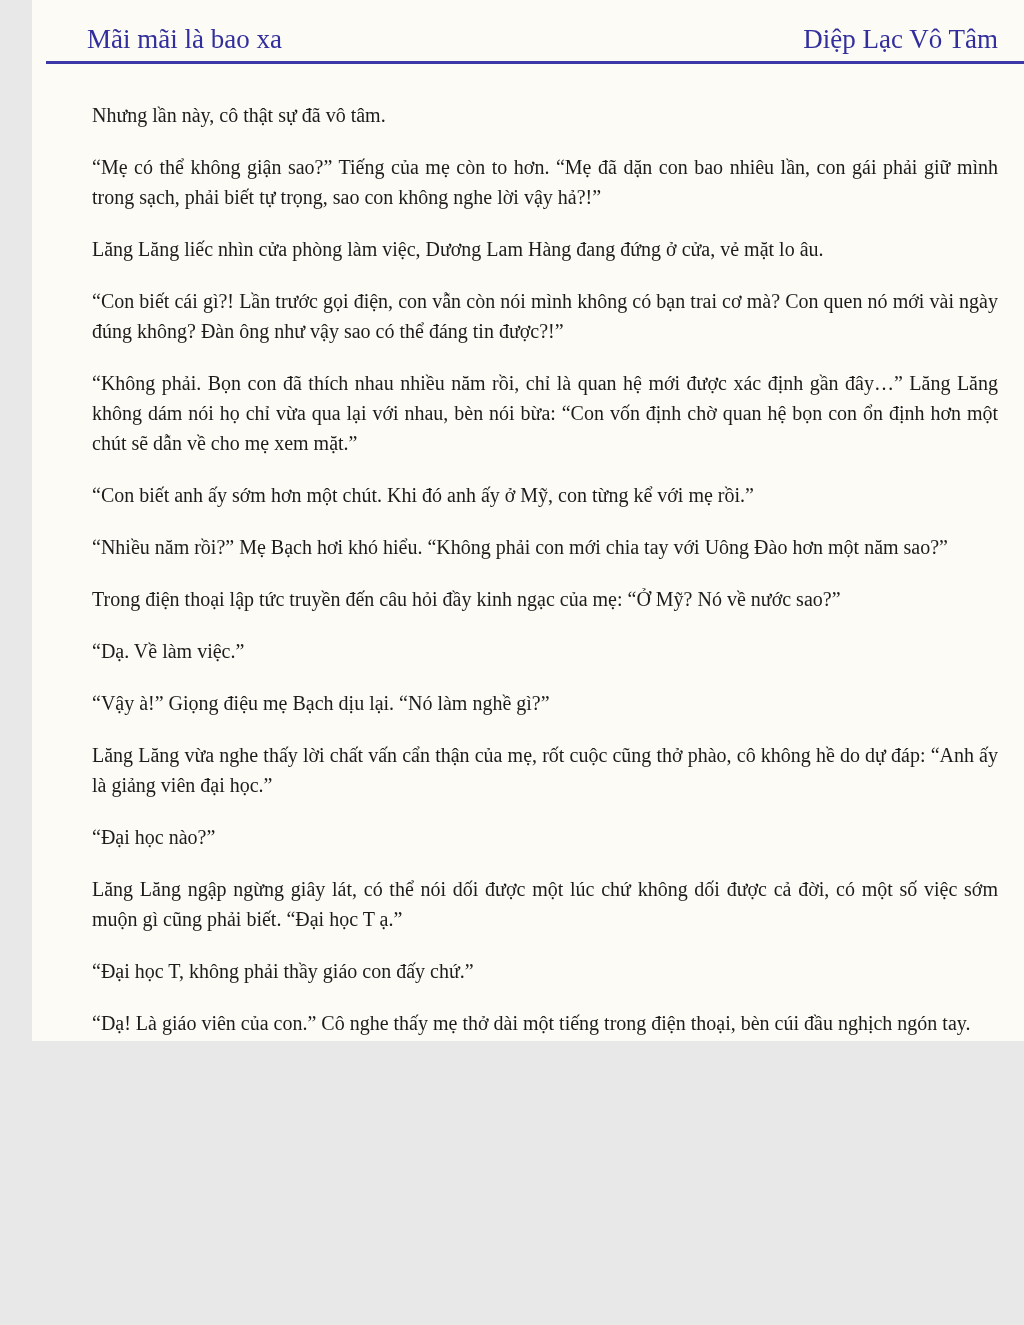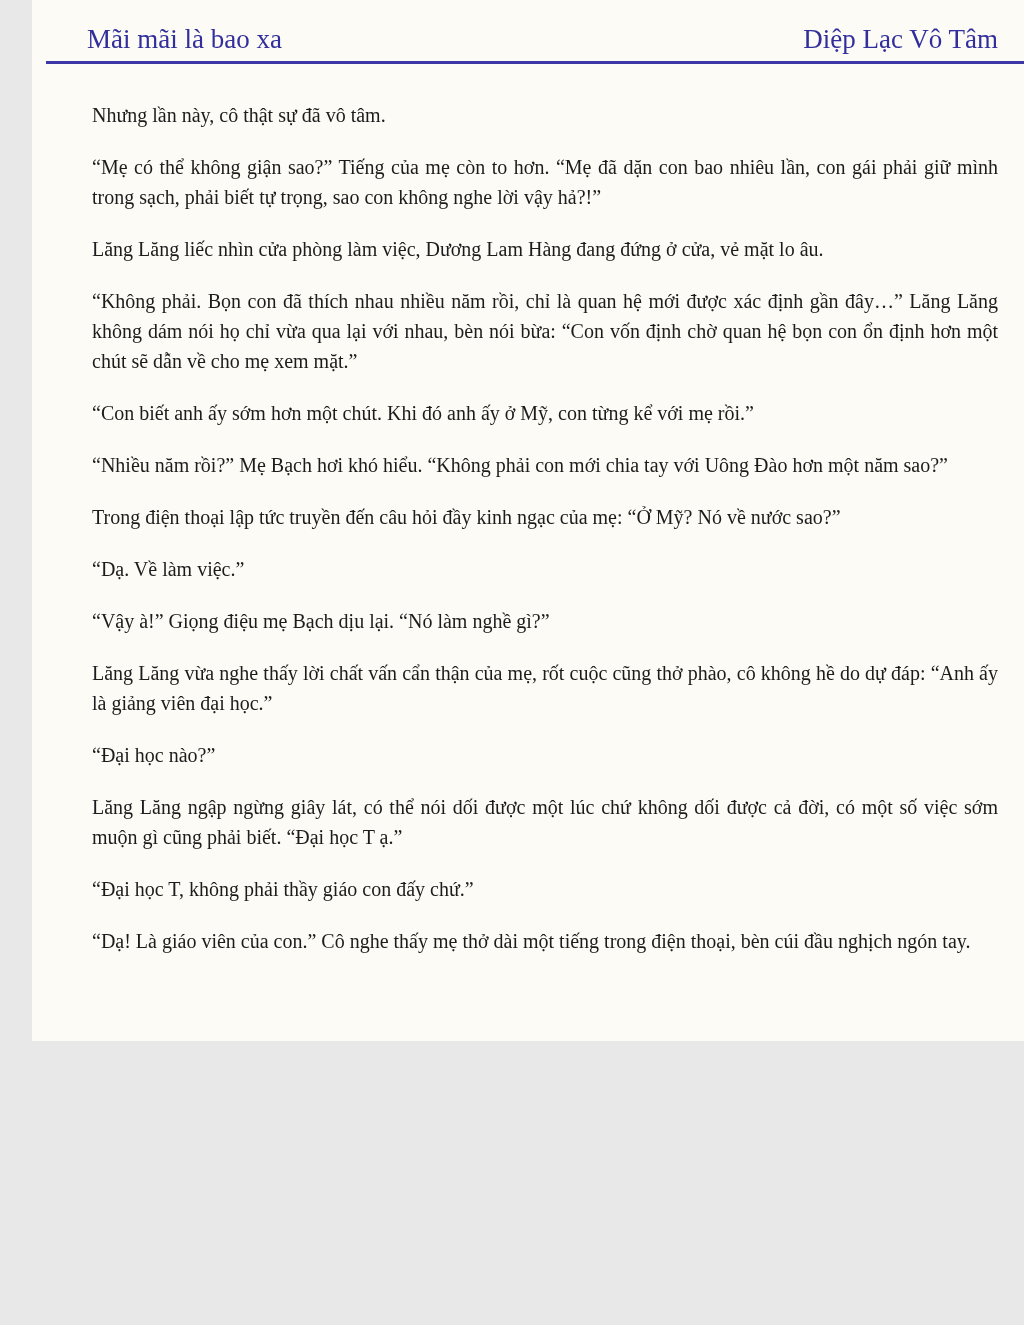--- a/index.html
+++ b/index.html
@@ -115,20 +115,21 @@
   <div class="header-row">
     <span>Mãi mãi là bao xa</span>
     <span>Diệp Lạc Vô Tâm</span>
   </div>
   <div class="rule rule-header"></div>
 
   <div class="content">
     <p>Nhưng lần này, cô thật sự đã vô tâm.</p>
     <p>“Mẹ có thể không giận sao?” Tiếng của mẹ còn to hơn. “Mẹ đã dặn con bao nhiêu lần, con gái phải giữ mình trong sạch, phải biết tự trọng, sao con không nghe lời vậy hả?!”</p>
     <p>Lăng Lăng liếc nhìn cửa phòng làm việc, Dương Lam Hàng đang đứng ở cửa, vẻ mặt lo âu.</p>
+    <p>“Con biết cái gì?! Lần trước gọi điện, con vẫn còn nói mình không có bạn trai cơ mà? Con quen nó mới vài ngày đúng không? Đàn ông như vậy sao có thể đáng tin được?!”</p>
     <p>“Không phải. Bọn con đã thích nhau nhiều năm rồi, chỉ là quan hệ mới được xác định gần đây…” Lăng Lăng không dám nói họ chỉ vừa qua lại với nhau, bèn nói bừa: “Con vốn định chờ quan hệ bọn con ổn định hơn một chút sẽ dẫn về cho mẹ xem mặt.”</p>
     <p>“Con biết anh ấy sớm hơn một chút. Khi đó anh ấy ở Mỹ, con từng kể với mẹ rồi.”</p>
     <p>“Nhiều năm rồi?” Mẹ Bạch hơi khó hiểu. “Không phải con mới chia tay với Uông Đào hơn một năm sao?”</p>
     <p>Trong điện thoại lập tức truyền đến câu hỏi đầy kinh ngạc của mẹ: “Ở Mỹ? Nó về nước sao?”</p>
     <p>“Dạ. Về làm việc.”</p>
     <p>“Vậy à!” Giọng điệu mẹ Bạch dịu lại. “Nó làm nghề gì?”</p>
     <p>Lăng Lăng vừa nghe thấy lời chất vấn cẩn thận của mẹ, rốt cuộc cũng thở phào, cô không hề do dự đáp: “Anh ấy là giảng viên đại học.”</p>
     <p>“Đại học nào?”</p>
     <p>Lăng Lăng ngập ngừng giây lát, có thể nói dối được một lúc chứ không dối được cả đời, có một số việc sớm muộn gì cũng phải biết. “Đại học T ạ.”</p>
     <p>“Đại học T, không phải thầy giáo con đấy chứ.”</p>

